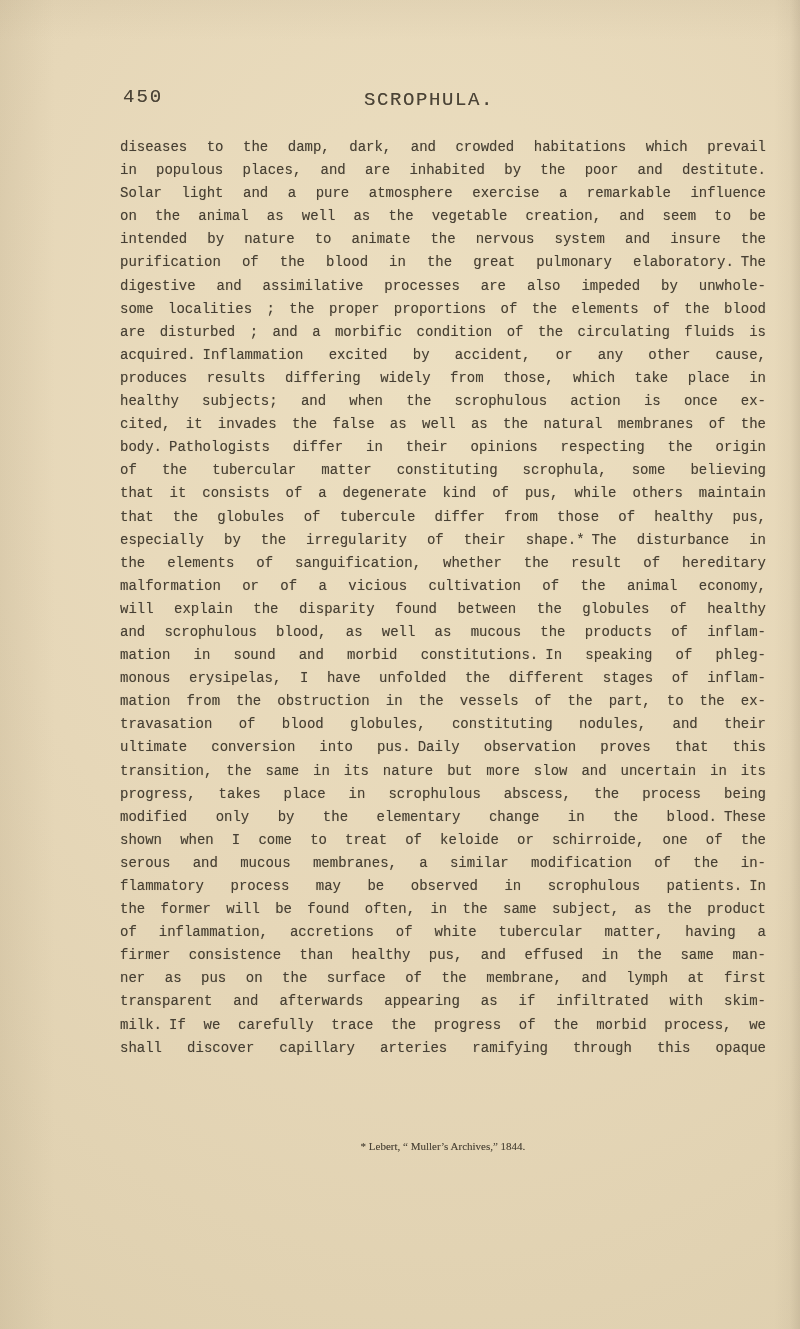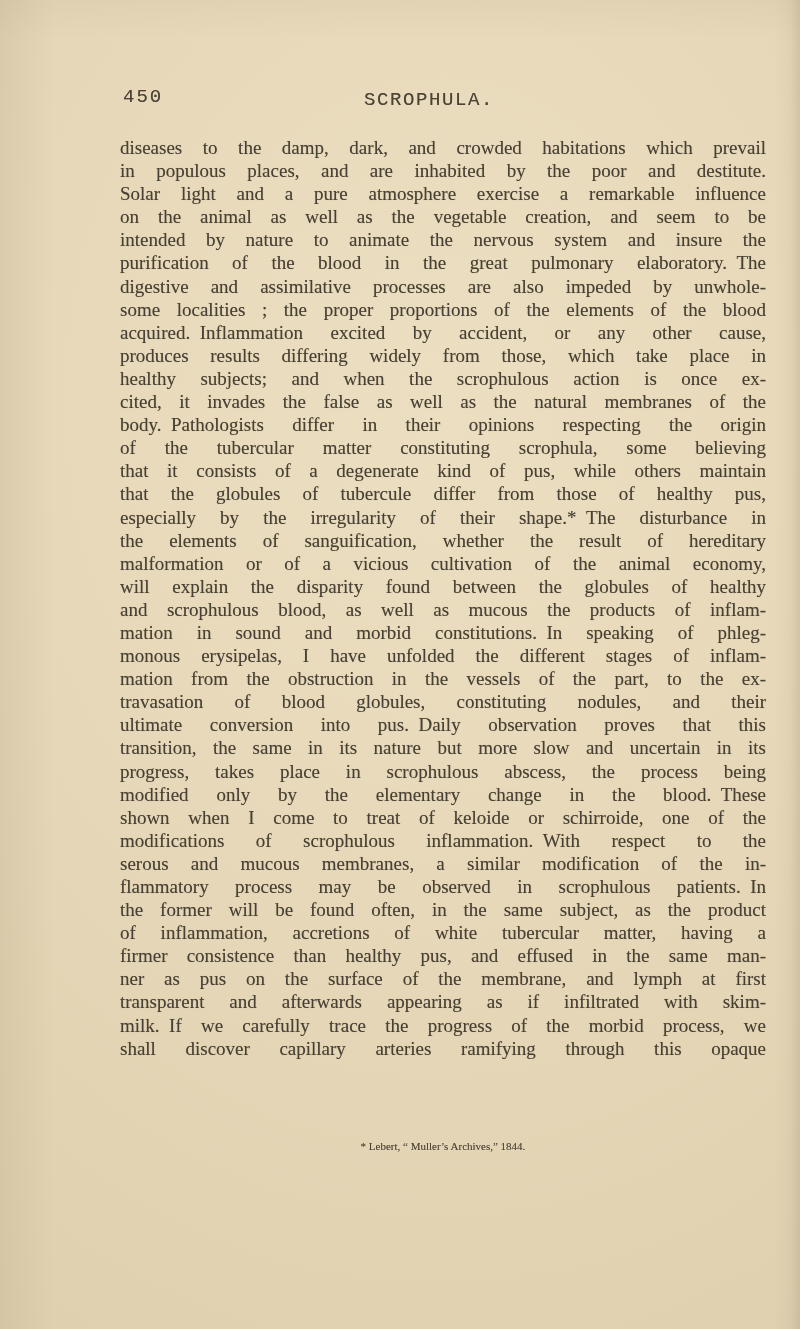--- a/index.html
+++ b/index.html
@@ -50,28 +50,29 @@
     color: #4a4336;
     text-shadow: 0 0 0.6px rgba(70,60,45,0.45);
   }
   .body-text {
     position: absolute;
     left: 120px;
     width: 646px;
     top: 136px;
   }
   .line {
-    font-size: 19px;
+    font-size: 14px;
     line-height: 23.1px;
     height: 23.1px;
     overflow: hidden;
     text-align: justify;
     text-align-last: justify;
     color: #474034;
     text-shadow: 0 0 0.7px rgba(72,62,46,0.40);
+    font-family: Liberation Mono, monospace;
   }
   .footnote {
     position: absolute;
     left: 120px;
     width: 646px;
     top: 1140px;
     text-align: center;
     font-size: 11px;
     color: #4a4336;
     text-shadow: 0 0 0.6px rgba(70,60,45,0.40);
@@ -89,20 +90,21 @@
 
   <div class="body-text">
       <div class="line">diseases to the damp, dark, and crowded habitations which prevail</div>
       <div class="line">in populous places, and are inhabited by the poor and destitute.</div>
       <div class="line">Solar light and a pure atmosphere exercise a remarkable influence</div>
       <div class="line">on the animal as well as the vegetable creation, and seem to be</div>
       <div class="line">intended by nature to animate the nervous system and insure the</div>
       <div class="line">purification of the blood in the great pulmonary elaboratory. The</div>
       <div class="line">digestive and assimilative processes are also impeded by unwhole-</div>
       <div class="line">some localities ; the proper proportions of the elements of the blood</div>
+      <div class="line">are disturbed ; and a morbific condition of the circulating fluids is</div>
       <div class="line">acquired. Inflammation excited by accident, or any other cause,</div>
       <div class="line">produces results differing widely from those, which take place in</div>
       <div class="line">healthy subjects; and when the scrophulous action is once ex-</div>
       <div class="line">cited, it invades the false as well as the natural membranes of the</div>
       <div class="line">body. Pathologists differ in their opinions respecting the origin</div>
       <div class="line">of the tubercular matter constituting scrophula, some believing</div>
       <div class="line">that it consists of a degenerate kind of pus, while others maintain</div>
       <div class="line">that the globules of tubercule differ from those of healthy pus,</div>
       <div class="line">especially by the irregularity of their shape.* The disturbance in</div>
       <div class="line">the elements of sanguification, whether the result of hereditary</div>
@@ -111,21 +113,20 @@
       <div class="line">and scrophulous blood, as well as mucous the products of inflam-</div>
       <div class="line">mation in sound and morbid constitutions. In speaking of phleg-</div>
       <div class="line">monous erysipelas, I have unfolded the different stages of inflam-</div>
       <div class="line">mation from the obstruction in the vessels of the part, to the ex-</div>
       <div class="line">travasation of blood globules, constituting nodules, and their</div>
       <div class="line">ultimate conversion into pus. Daily observation proves that this</div>
       <div class="line">transition, the same in its nature but more slow and uncertain in its</div>
       <div class="line">progress, takes place in scrophulous abscess, the process being</div>
       <div class="line">modified only by the elementary change in the blood. These</div>
       <div class="line">shown when I come to treat of keloide or schirroide, one of the</div>
-      <div class="line">modifications of scrophulous inflammation. With respect to the</div>
       <div class="line">serous and mucous membranes, a similar modification of the in-</div>
       <div class="line">flammatory process may be observed in scrophulous patients. In</div>
       <div class="line">the former will be found often, in the same subject, as the product</div>
       <div class="line">of inflammation, accretions of white tubercular matter, having a</div>
       <div class="line">firmer consistence than healthy pus, and effused in the same man-</div>
       <div class="line">ner as pus on the surface of the membrane, and lymph at first</div>
       <div class="line">transparent and afterwards appearing as if infiltrated with skim-</div>
       <div class="line">milk. If we carefully trace the progress of the morbid process, we</div>
       <div class="line">shall discover capillary arteries ramifying through this opaque</div>
     </div>

